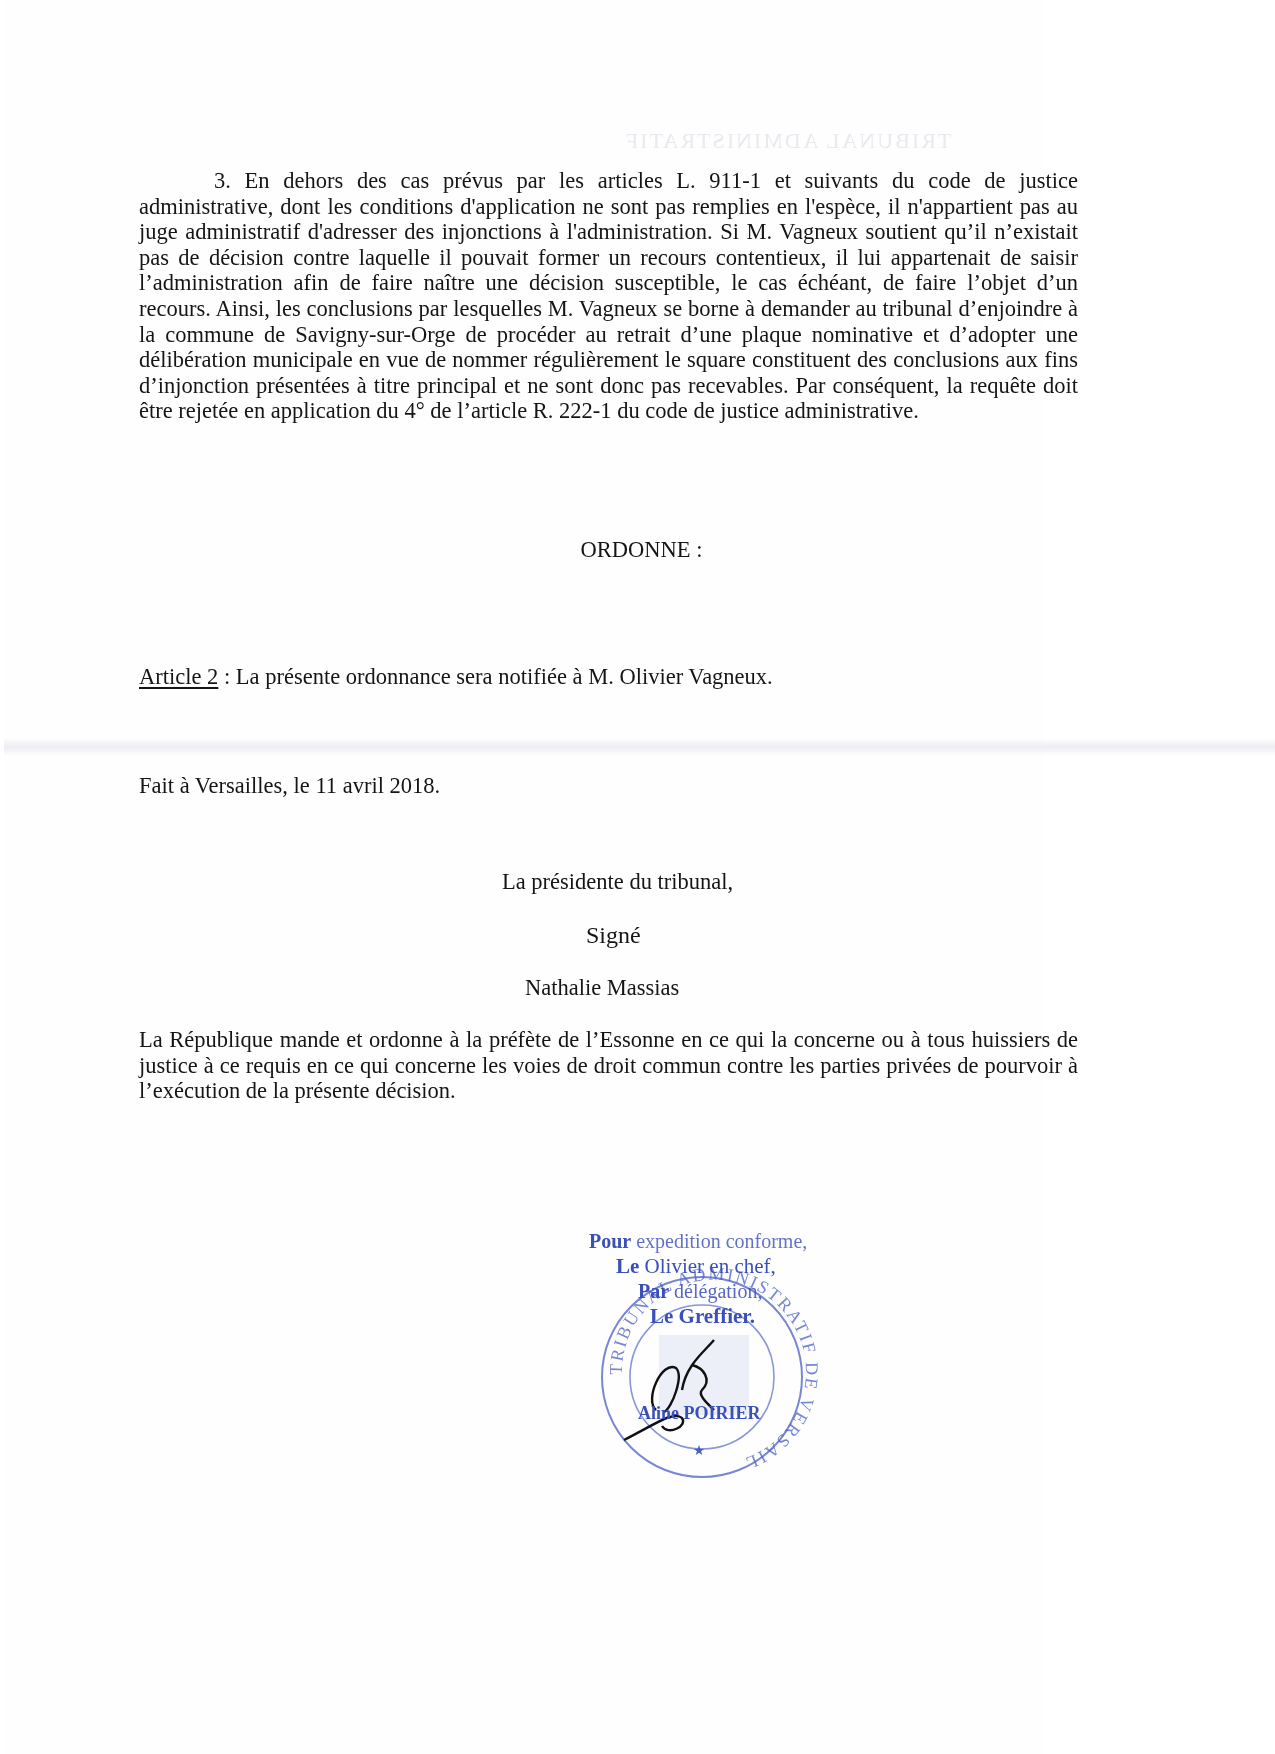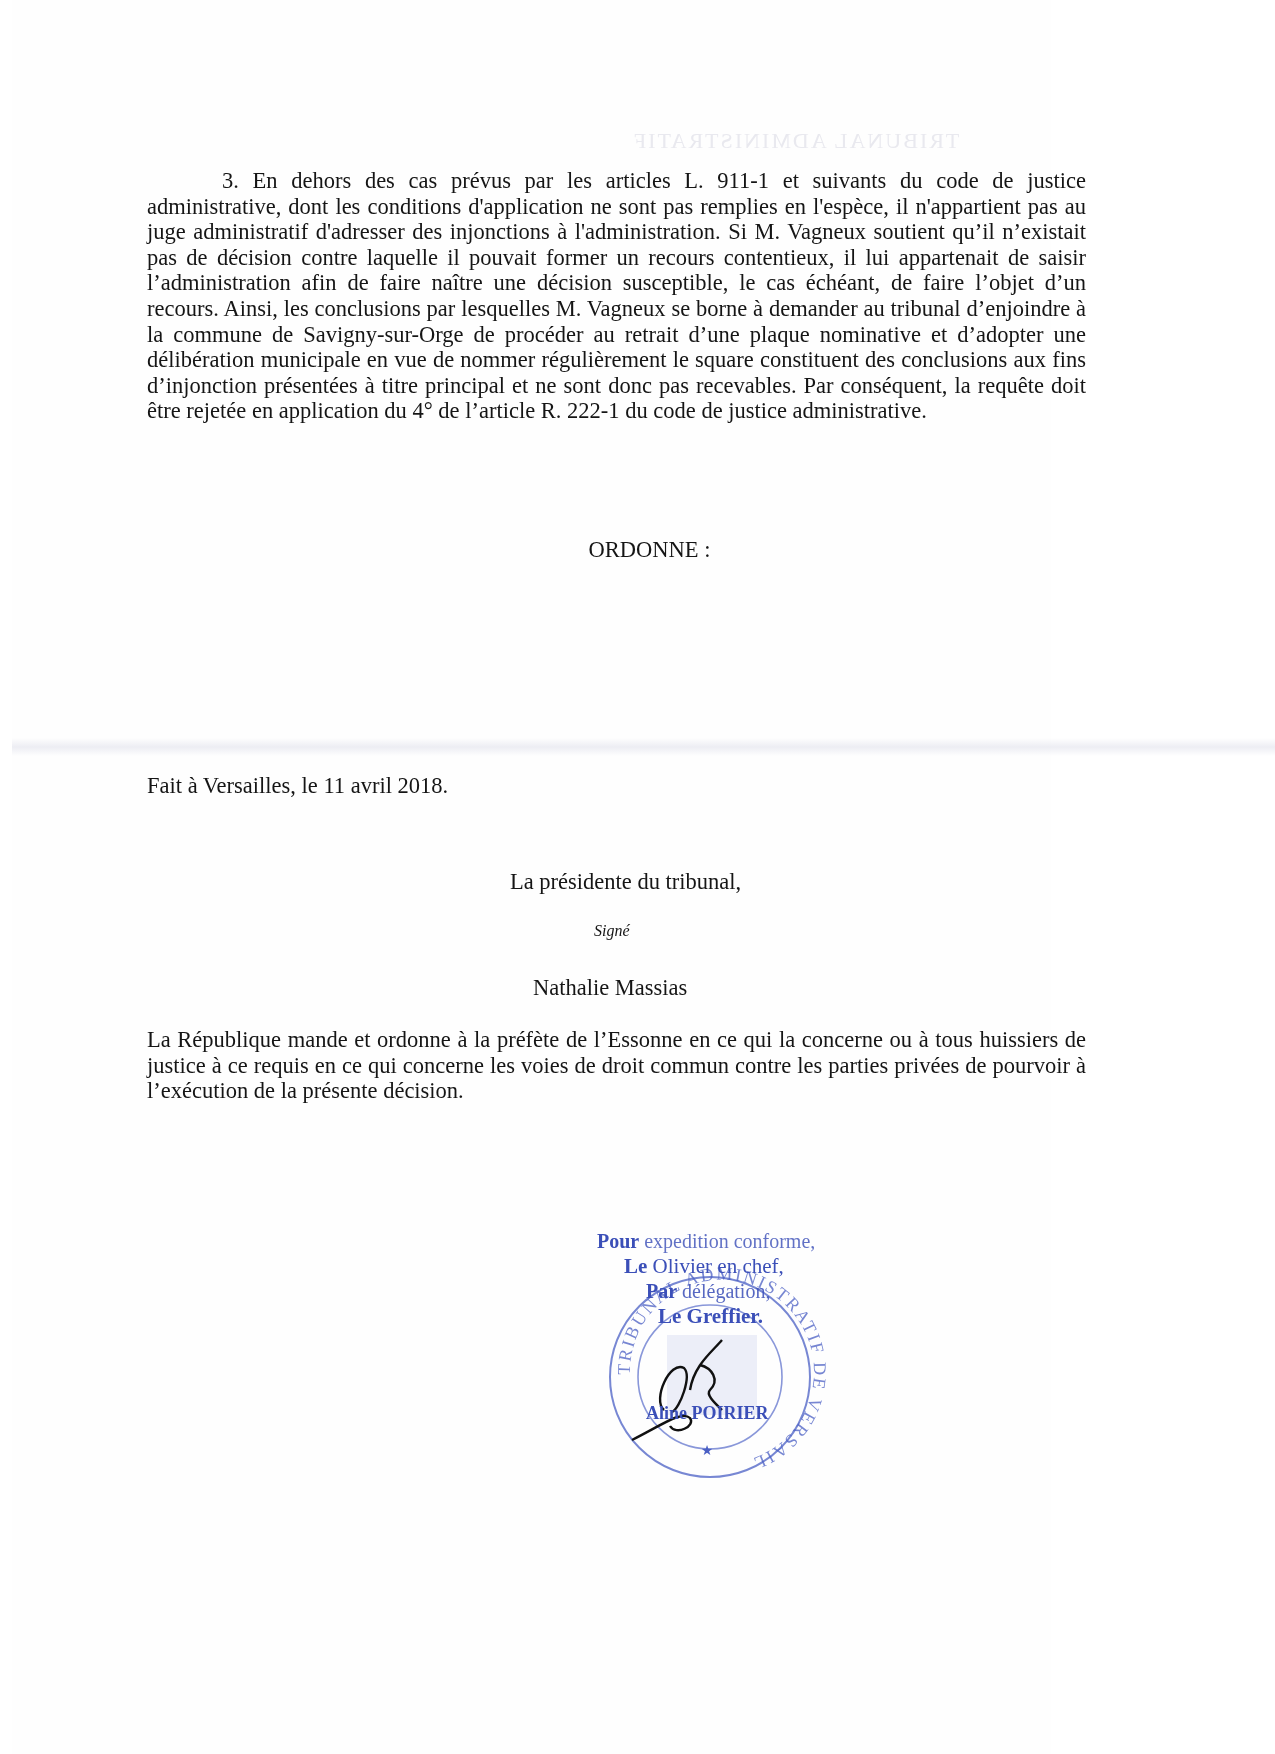--- a/index.html
+++ b/index.html
@@ -1,17 +1,17 @@
 <!DOCTYPE html>
 <html><head>
 <meta charset="utf-8">
 <style>
   html, body { margin: 0; padding: 0; background: #ffffff; }
   body { width: 1275px; height: 1754px; position: relative; overflow: hidden; }
-  .page { position: absolute; left: 12px; top: 0; width: 1039px; height: 1754px; background: #fefefe; }
+  .page { position: absolute; left: 4px; top: 0; width: 1039px; height: 1754px; background: #fefefe; }
   .serif { font-family: "Liberation Serif", "DejaVu Serif", serif; color: #151515; }
   .body-text { font-size: 22.5px; line-height: 25.6px; text-align: justify; }
   .para { position: absolute; left: 135px; width: 939px; }
   .indent { text-indent: 75px; }
   .center { position: absolute; left: 0; width: 1275px; text-align: center; font-size: 22.5px; }
   .u { text-decoration: underline; text-underline-offset: 3px; }
   sup { font-size: 13px; line-height: 0; vertical-align: 9px; }
   .ghost { position: absolute; color: #e9e9ef; font-family: "Liberation Serif", serif; font-size: 20px; white-space: nowrap; transform: scaleX(-1); pointer-events: none; }
   .band { position: absolute; left: 0; width: 1275px; height: 18px; background: linear-gradient(to bottom, rgba(235,235,242,0), rgba(225,226,236,0.6), rgba(235,235,242,0)); }
   .stamp-text { position: absolute; font-family: "Liberation Serif", serif; color: #3b4fb8; white-space: nowrap; }
@@ -22,25 +22,28 @@
 <div class="page">
 
   <div class="band" style="top:738px;"></div>
   <div class="ghost" style="left:620px; top:128px; font-size:22px; letter-spacing:2px;">TRIBUNAL ADMINISTRATIF</div>
 
   <div class="para serif body-text indent" style="top:168px;">3. En dehors des cas prévus par les articles L. 911-1 et suivants du code de justice administrative, dont les conditions d'application ne sont pas remplies en l'espèce, il n'appartient pas au juge administratif d'adresser des injonctions à l'administration. Si M. Vagneux soutient qu’il n’existait pas de décision contre laquelle il pouvait former un recours contentieux, il lui appartenait de saisir l’administration afin de faire naître une décision susceptible, le cas échéant, de faire l’objet d’un recours. Ainsi, les conclusions par lesquelles M. Vagneux se borne à demander au tribunal d’enjoindre à la commune de Savigny-sur-Orge de procéder au retrait d’une plaque nominative et d’adopter une délibération municipale en vue de nommer régulièrement le square constituent des conclusions aux fins d’injonction présentées à titre principal et ne sont donc pas recevables. Par conséquent, la requête doit être rejetée en application du 4° de l’article R. 222-1 du code de justice administrative.</div>
 
   <div class="center serif" style="top:537px;">ORDONNE :</div>
 
 
+  <div class="serif" style="position:absolute; left:135px; top:664px; font-size:22.5px;">
+    <span class="u">Article 2</span><span> : La présente ordonnance sera notifiée à M. Olivier Vagneux.</span>
+  </div>
 
   <div class="serif" style="position:absolute; left:135px; top:773px; font-size:22.5px;">Fait à Versailles, le 11 avril 2018.</div>
 
   <div class="serif" style="position:absolute; left:482px; top:869px; font-size:22.5px;margin-left:16px;">La présidente du tribunal,</div>
-  <div class="serif" style="position:absolute; left:582px; top:922px; font-size:16px; font-style:italic;">Signé</div>
+  <div class="serif" style="position:absolute; left:582px; top:922px; font-size:24px; ">Signé</div>
   <div class="serif" style="position:absolute; left:521px; top:975px; font-size:22.5px;">Nathalie Massias</div>
 
   <div class="para serif body-text" style="top:1027px;">La République mande et ordonne à la préfète de l’Essonne en ce qui la concerne ou à tous huissiers de justice à ce requis en ce qui concerne les voies de droit commun contre les parties privées de pourvoir à l’exécution de la présente décision.</div>
 
   <div style="position:absolute; left:560px; top:1240px; width:300px; height:250px;">
     <svg width="300" height="250" style="position:absolute; left:0; top:0;">
       <defs>
         <path id="ringPath" d="M 58 135 A 92 92 0 1 1 182 218"></path>
       </defs>
       <circle cx="138" cy="137" r="100" fill="none" stroke="#4a5fc4" stroke-width="2" opacity="0.75"></circle>

